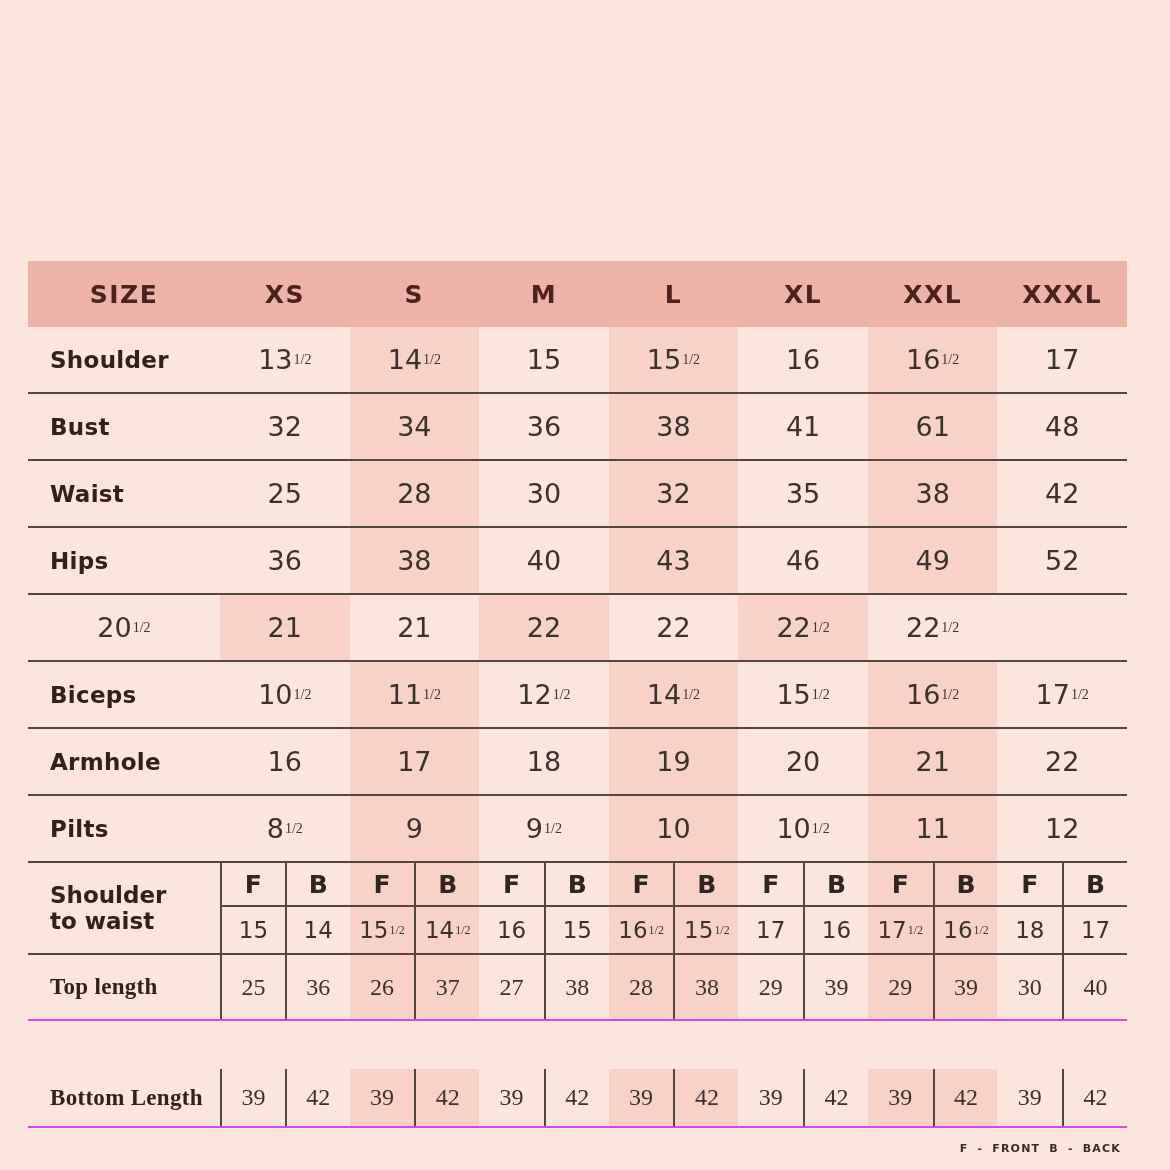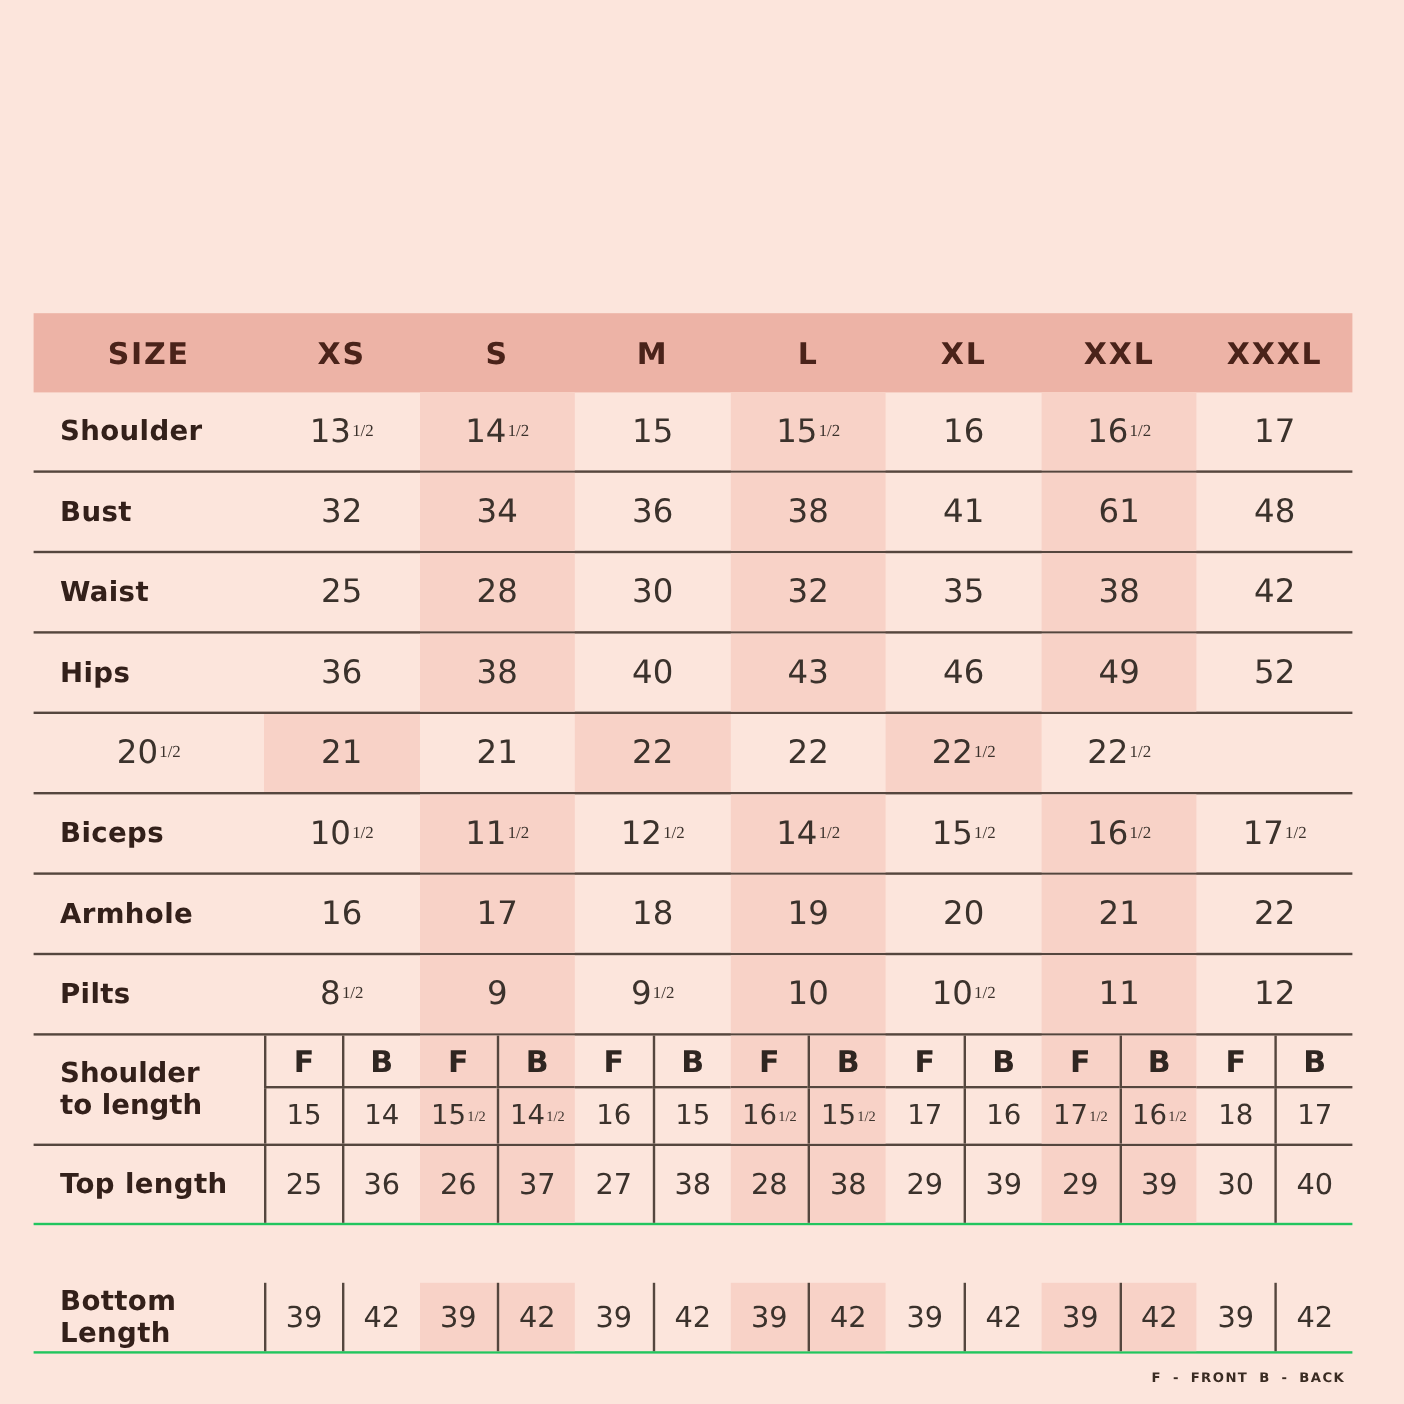--- a/index.html
+++ b/index.html
@@ -74,21 +74,22 @@
     font-weight:700;font-size:25px;color:#2f2621;
     border-bottom:2px solid #55463e;
   }
   .fb-val{
     display:flex;align-items:center;justify-content:center;
     font-size:23px;color:#3b322c;
   }
   .fb-row{
     display:grid;
     grid-template-columns:192px repeat(14,1fr);
-    border-bottom:2px solid #22c55e;
+    border-bottom:2px solid #d946ef;
+    font-family:Liberation Serif, serif;
   }
   .fb-row .f-cell{
     display:flex;align-items:center;justify-content:center;
     font-size:24px;color:#3b322c;
   }
   .vline{border-left:2px solid #55463e;}
   .fb-row-top{height:66px;}
   .fb-row-bottom{height:59px;margin-top:48px;}
 
   .footnote{
@@ -245,21 +246,21 @@
             <span>10</span>
             <sup class="half">1/2</sup>
           </div>
           <div class="v-cell stripe">11</div>
           <div class="v-cell">12</div>
         </div>
       </div>
     <div class="fb-top" id="fb-top">
         <div class="fb-label" style="flex-direction: column; align-items: flex-start; justify-content: center;">
           <span>Shoulder</span>
-          <span>to length</span>
+          <span>to waist</span>
         </div>
         <div class="fb-letter vline" style="grid-area: 1 / 2;">F</div>
         <div class="fb-letter vline" style="grid-area: 1 / 3;">B</div>
         <div class="fb-letter stripe" style="grid-area: 1 / 4;">F</div>
         <div class="fb-letter vline stripe" style="grid-area: 1 / 5;">B</div>
         <div class="fb-letter" style="grid-area: 1 / 6;">F</div>
         <div class="fb-letter vline" style="grid-area: 1 / 7;">B</div>
         <div class="fb-letter stripe" style="grid-area: 1 / 8;">F</div>
         <div class="fb-letter vline stripe" style="grid-area: 1 / 9;">B</div>
         <div class="fb-letter" style="grid-area: 1 / 10;">F</div>

